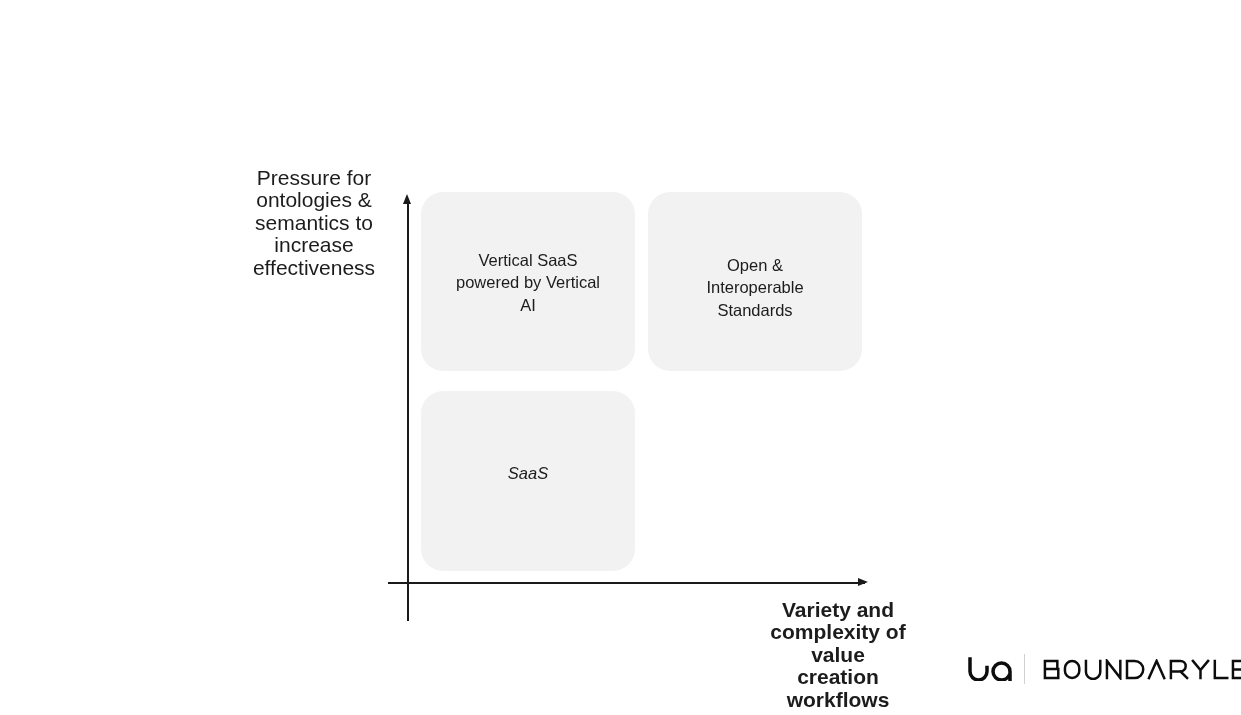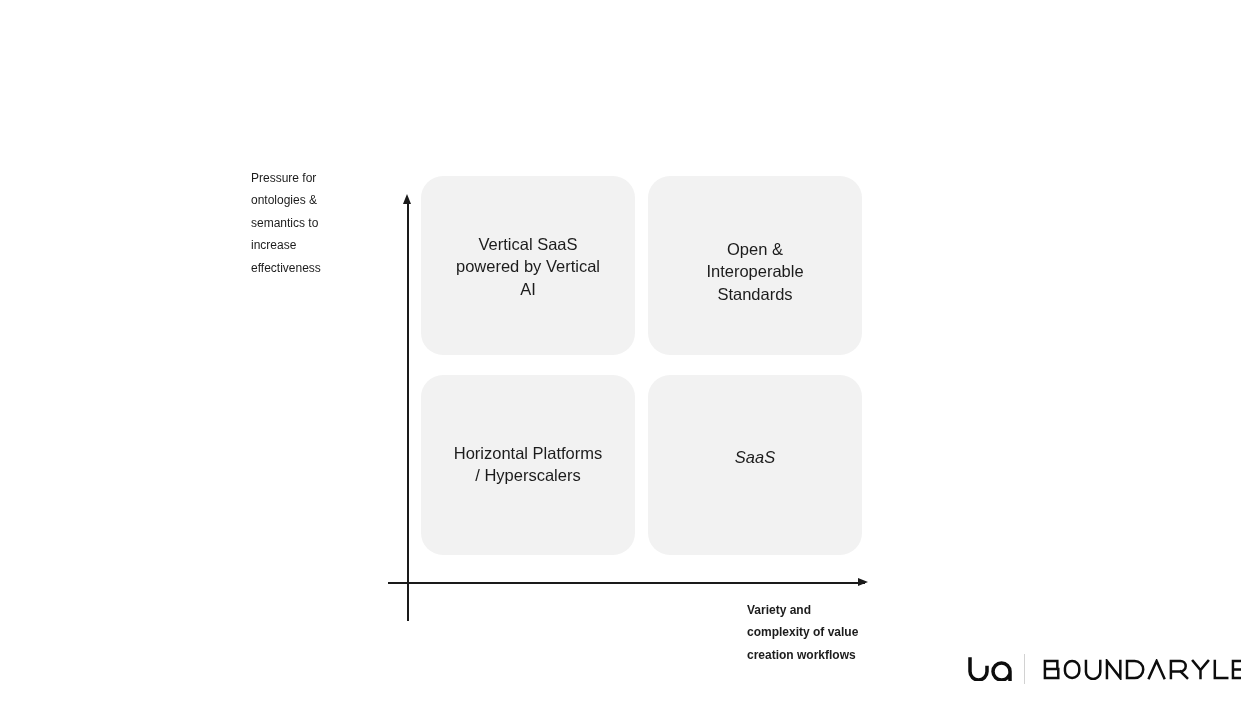--- a/index.html
+++ b/index.html
@@ -54,41 +54,42 @@
     top: 578px;
     border-top: 4.6px solid transparent;
     border-bottom: 4.6px solid transparent;
     border-left: 10px solid #1a1a1a;
   }
 
   
   .axis-caption {
     position: absolute;
     color: #1c1c1c;
-    font-size: 12px;
+    text-align: center;
+    font-size: 21px;
     line-height: 22.4px;
     white-space: pre-line;
   }
   #y-axis-caption {
     left: 251px;
     top: 167px;
     width: 126px;
   }
   #x-axis-caption {
     left: 747px;
     top: 599px;
     width: 182px;
     font-weight: bold;
   }
 
   
   #quadrant-grid {
     position: absolute;
     left: 421px;
-    top: 176px;
+    top: 192px;
     width: 441px;
     height: 379px;
     display: grid;
     grid-template-columns: 214px 1fr;
     grid-template-rows: 179px 1fr;
     column-gap: 13px;
     row-gap: 20px;
   }
   .quadrant-card {
     background: #f2f2f2;
@@ -165,24 +166,20 @@
 powered by Vertical
 AI</div>
     </div>
 
     <div class="quadrant-card" id="quadrant-top-right">
       <div class="quadrant-label">Open &amp;
 Interoperable
 Standards</div>
     </div>
 
-    <div class="quadrant-card" id="quadrant-bottom-left">
-      <div class="quadrant-label">Horizontal Platforms
-/ Hyperscalers</div>
-    </div>
 
     <div class="quadrant-card" id="quadrant-bottom-right">
       <div class="quadrant-label">SaaS</div>
     </div>
 
   </div>
 
   <div id="brand-lockup">
 
     <svg id="brand-mark" viewBox="0 0 92 48" fill="none">

